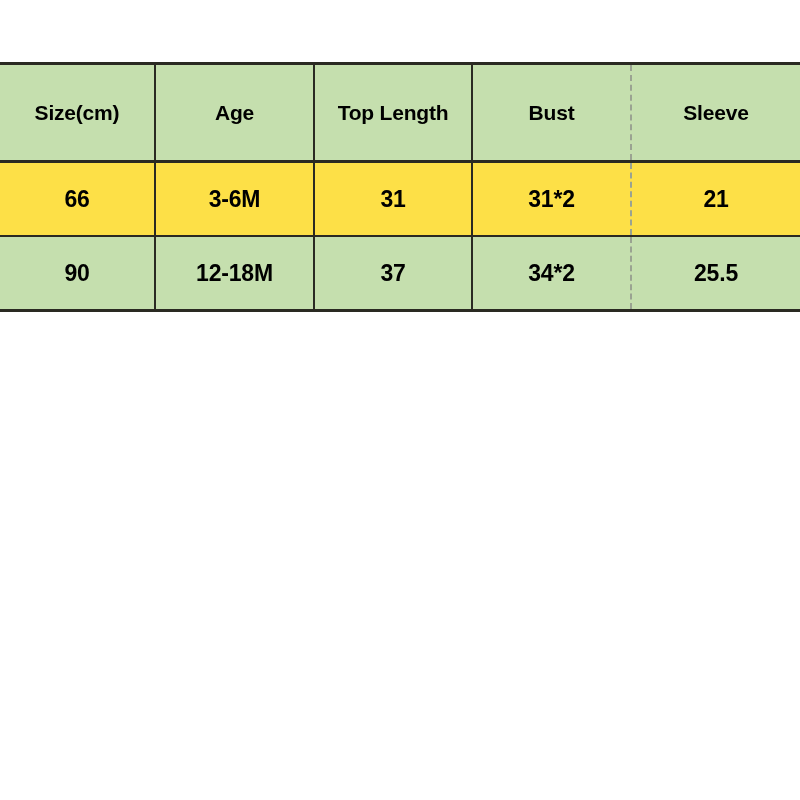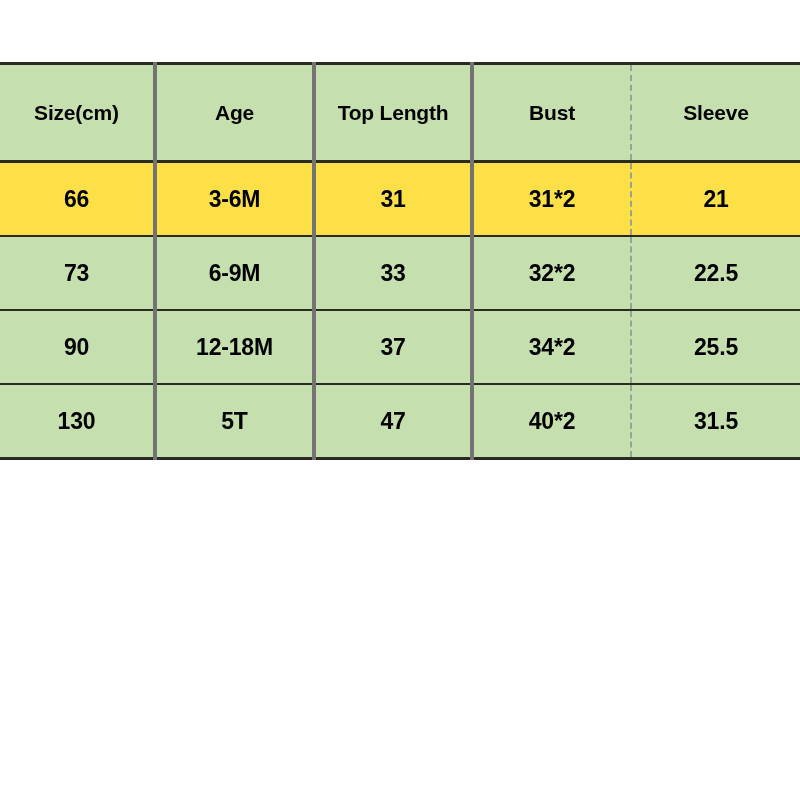--- a/index.html
+++ b/index.html
@@ -44,21 +44,21 @@
   table.size-table col.c-sleeve  { width: 169px; }
 
   table.size-table th,
   table.size-table td {
     text-align: center;
     vertical-align: middle;
     color: #000000;
     font-weight: bold;
     letter-spacing: -0.2px;
     padding: 0;
-    border-left: 4px solid #737373;
+    border-left: 2px solid #737373;
     border-right: 2px solid #2a2a22;
   }
 
   
   table.size-table th:first-child,
   table.size-table td:first-child { border-left: none; }
   table.size-table th:last-child,
   table.size-table td:last-child  { border-right: none; }
 
   
@@ -113,36 +113,22 @@
       </thead>
       <tbody>
         <tr class="data-row row-odd">
           <td>66</td>
           <td>3-6M</td>
           <td>31</td>
           <td class="dashed-right">31*2</td>
           <td class="dashed-left">21</td>
         </tr>
         <tr class="data-row row-even">
-          <td>73</td>
-          <td>6-9M</td>
-          <td>33</td>
-          <td class="dashed-right">32*2</td>
-          <td class="dashed-left">22.5</td>
-        </tr>
-        <tr class="data-row row-even">
           <td>90</td>
           <td>12-18M</td>
           <td>37</td>
           <td class="dashed-right">34*2</td>
           <td class="dashed-left">25.5</td>
-        </tr>
-        <tr class="data-row row-even">
-          <td>130</td>
-          <td>5T</td>
-          <td>47</td>
-          <td class="dashed-right">40*2</td>
-          <td class="dashed-left">31.5</td>
         </tr>
       </tbody>
     </table>
   </div>
 </div>
 
 </body></html>

